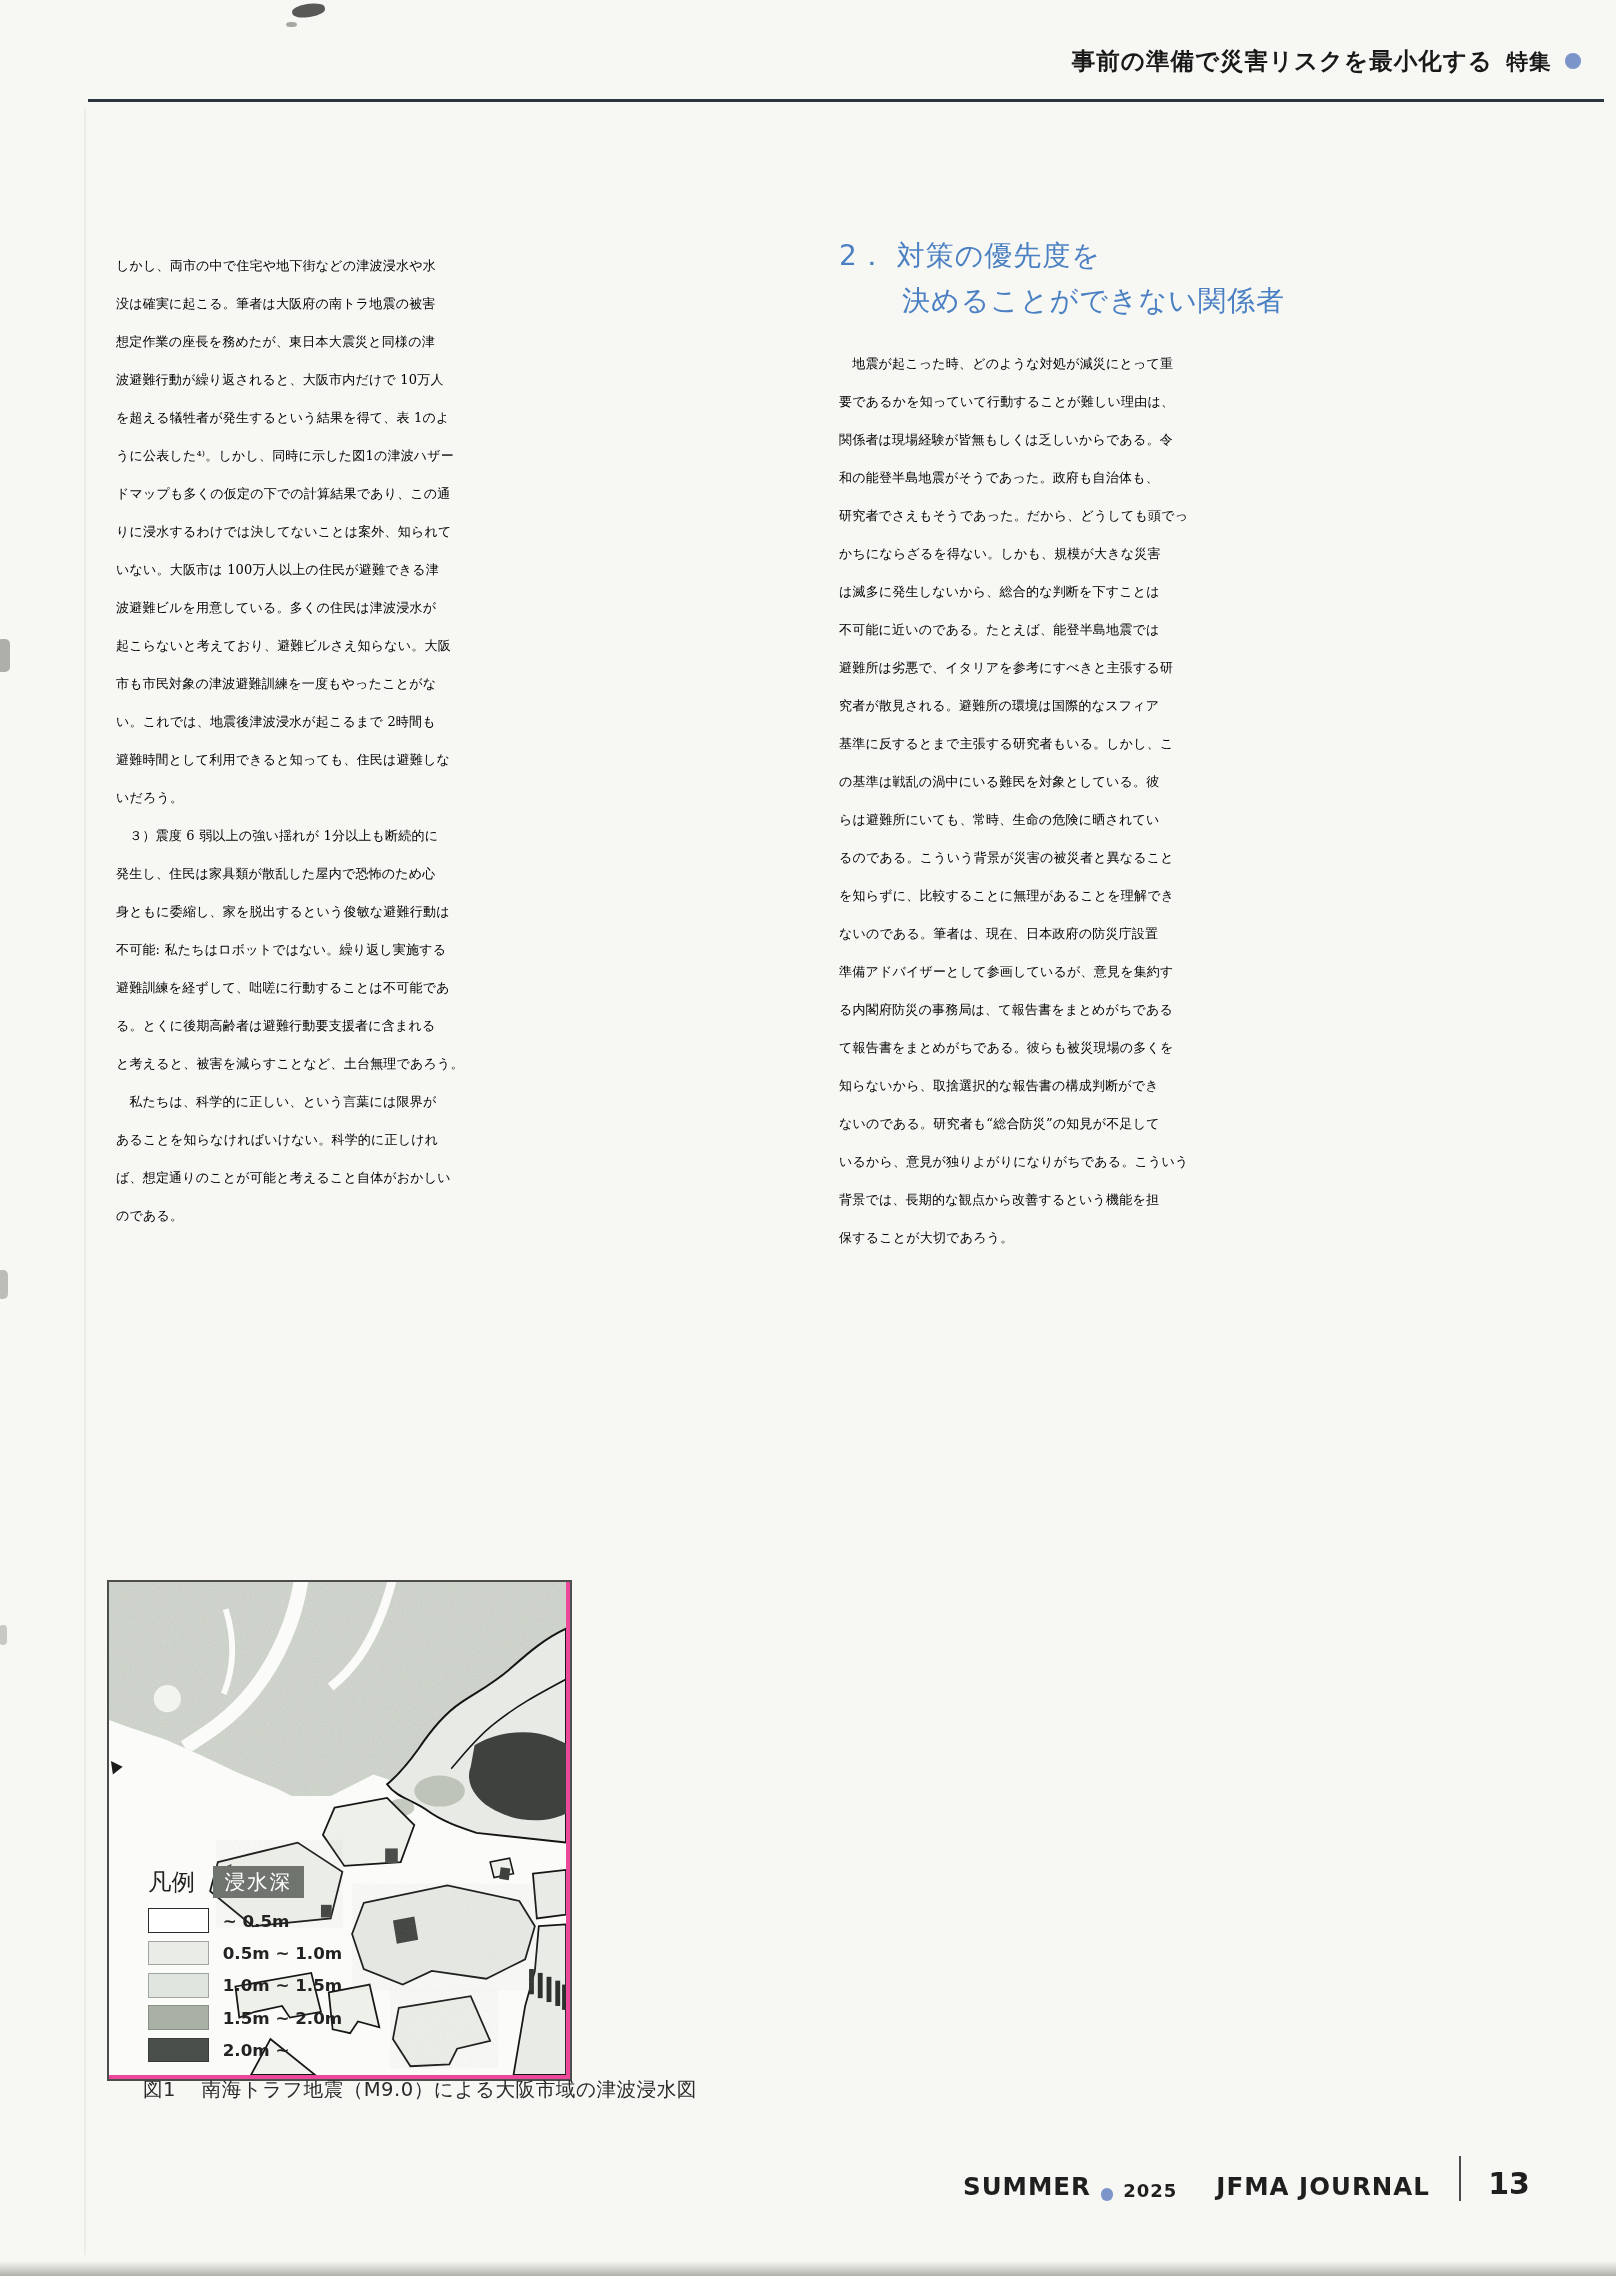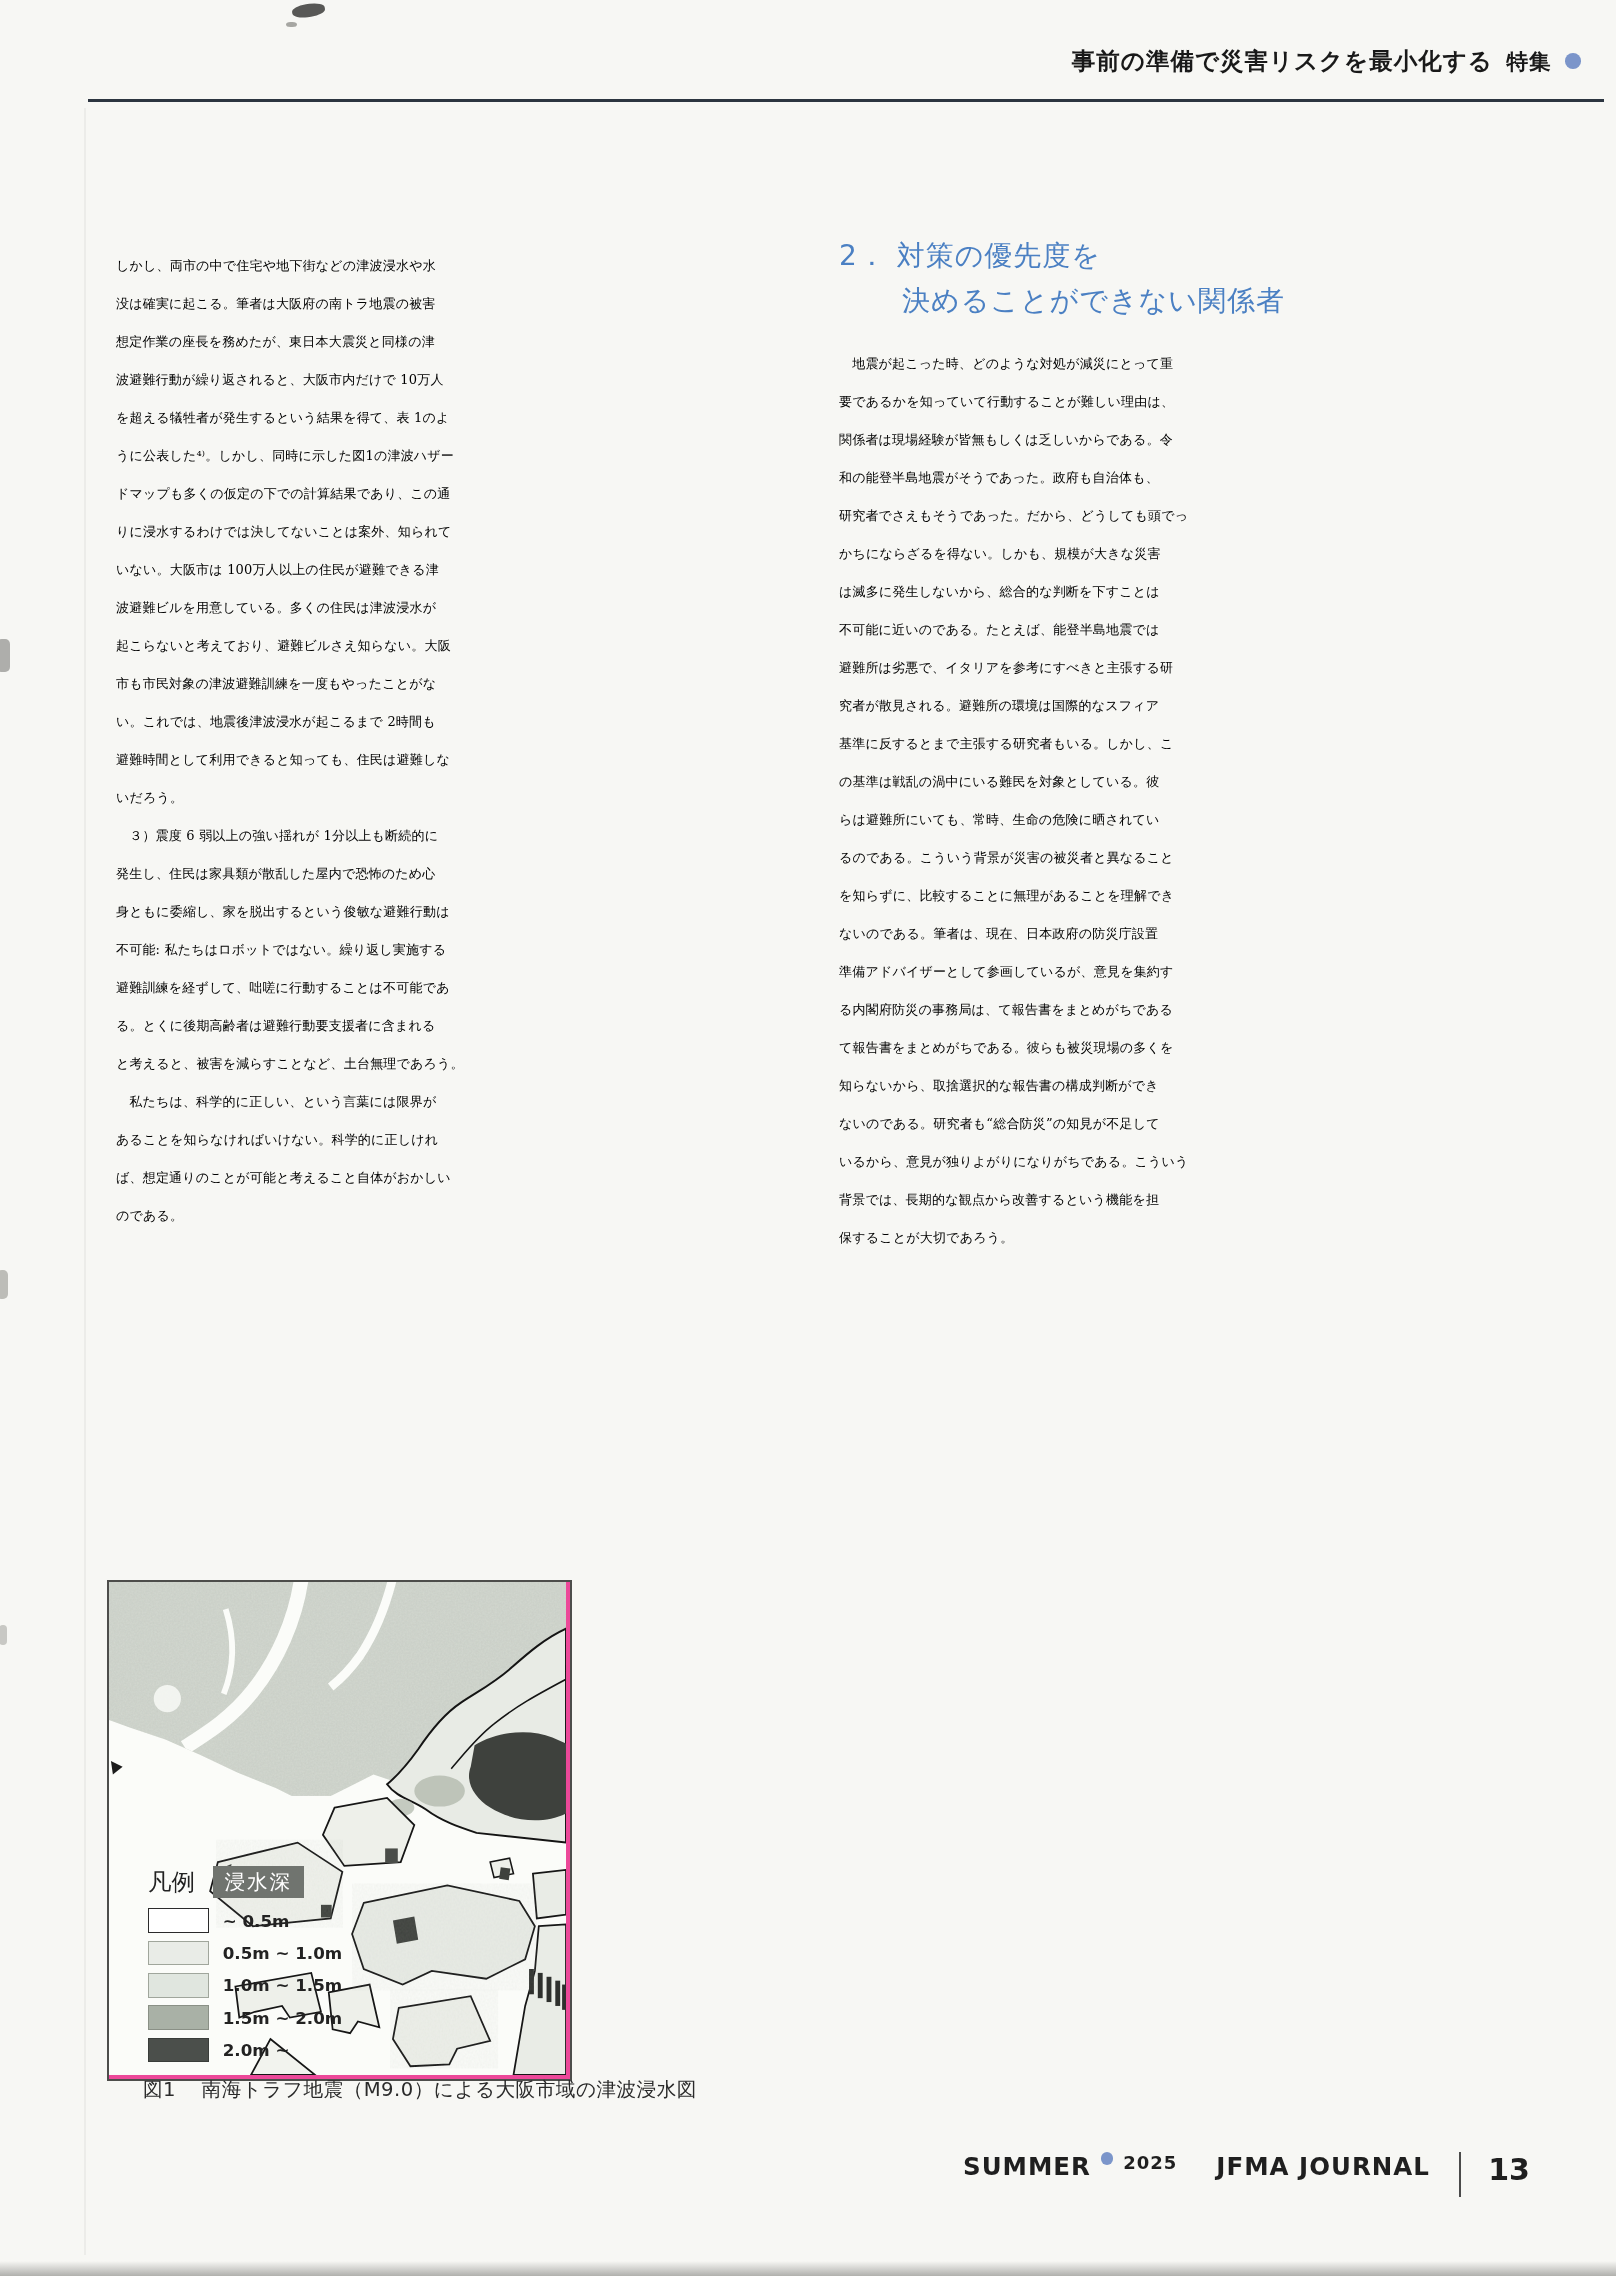--- a/index.html
+++ b/index.html
@@ -50,21 +50,21 @@
   .legend-row:first-of-type .swatch{border-width:2px;}
   .legend-label{font-family:"DejaVu Sans","Liberation Sans",sans-serif;font-size:16.7px;font-weight:bold;color:#222;}
   .map-caption{
     position:absolute;left:143px;top:2076px;margin:0;
     font-family:"DejaVu Sans","Liberation Sans",sans-serif;
     font-size:19.6px;color:#2a2a2a;display:flex;gap:25.5px;letter-spacing:0.5px;
   }
   
   .pg-footer{
     position:absolute;top:2152px;right:86px;height:49px;
-    display:flex;align-items:flex-start;
+    display:flex;align-items:flex-end;
     font-family:"DejaVu Sans","Liberation Sans",sans-serif;font-weight:bold;color:#1f1f1f;margin-left:38px;
   }
   .f-season{font-size:24.5px;letter-spacing:1px;margin-right:9.8px;}
   .f-year{font-size:18px;letter-spacing:1px;margin-left:9.8px;}
   .f-journal{font-size:24.5px;letter-spacing:1px;margin-left:39px;}
   .f-bar{width:2px;height:45px;background:#4b4b4b;margin-left:29px;}
   .f-page{font-size:30px;margin-left:27.4px;}
   
   .art{position:absolute;pointer-events:none;}
   .art-top1{left:292px;top:3.9px;width:33px;height:12.7px;background:#3c3c3a;border-radius:45%;transform:rotate(-8deg);opacity:.85;}

